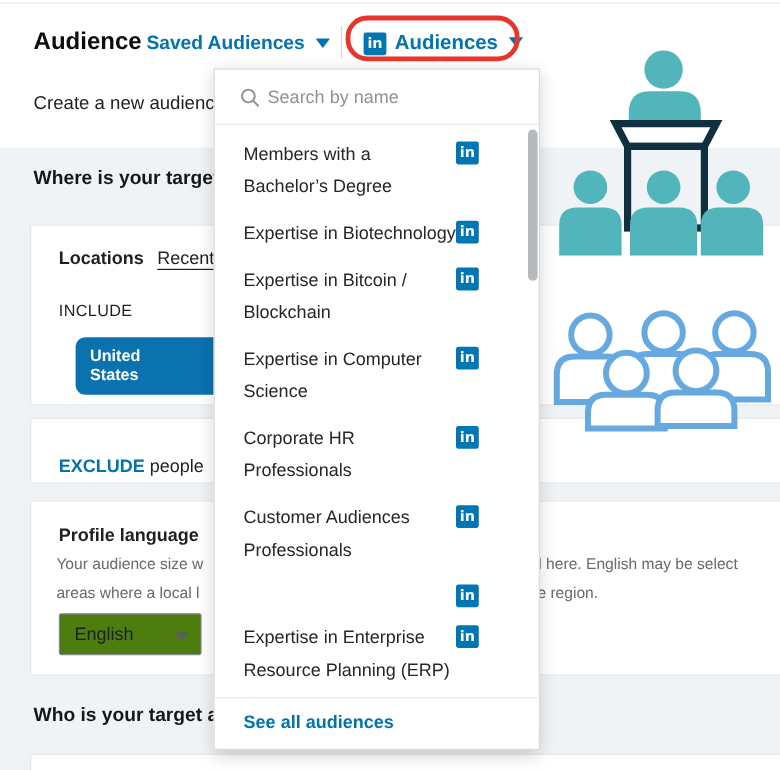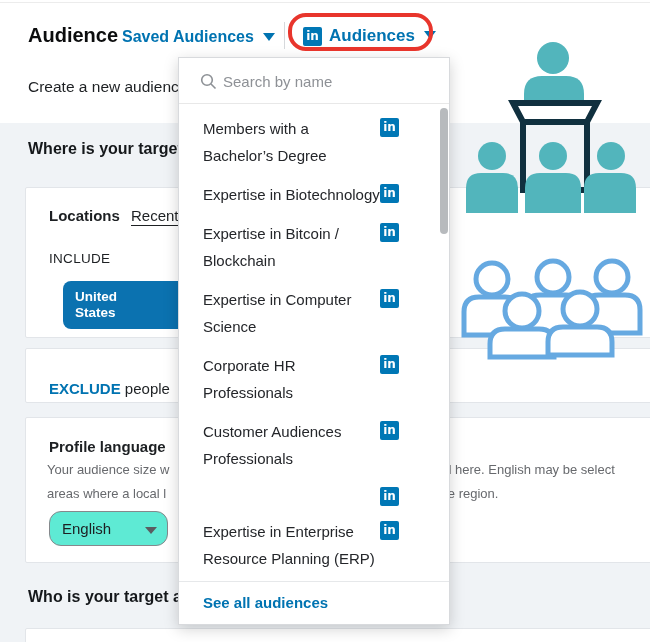--- a/index.html
+++ b/index.html
@@ -59,21 +59,21 @@
     color:#fff;cursor:pointer;line-height:20px;}
 
   .exclude-line{top:17px;left:23px;font-size:15px;margin-top:14px;}
   .exclude-link{color:var(--accent);font-weight:bold;cursor:pointer;}
 
   .pl-title{top:20px;left:23px;font-size:15px;font-weight:bold;}
   .helper{font-size:13px;color:#67696d;white-space:nowrap;}
   .hl1{top:44px;left:21px;} .hl2{top:68px;left:21px;}
   .hr1{top:44px;left:411px;} .hr2{top:68px;left:411px;}
   .lang-select{top:93px;left:23px;width:119px;height:35px;border:1px solid #86888c;
-    border-radius:12px;background:#5eead4;cursor:pointer;}
+    border-radius:2px;background:#4d7c0f;cursor:pointer;}
   .lang-value{position:absolute;left:12px;top:8px;font-size:15px;}
   .dark-caret{position:absolute;right:10px;top:15px;width:0;height:0;
     border-left:6px solid transparent;border-right:6px solid transparent;
     border-top:7px solid #5a5d61;}
 
   
   .illus{top:35px;left:440px;z-index:2;pointer-events:none;}
 
   
   .panel{top:57px;left:178px;width:272px;height:568px;background:#fff;

